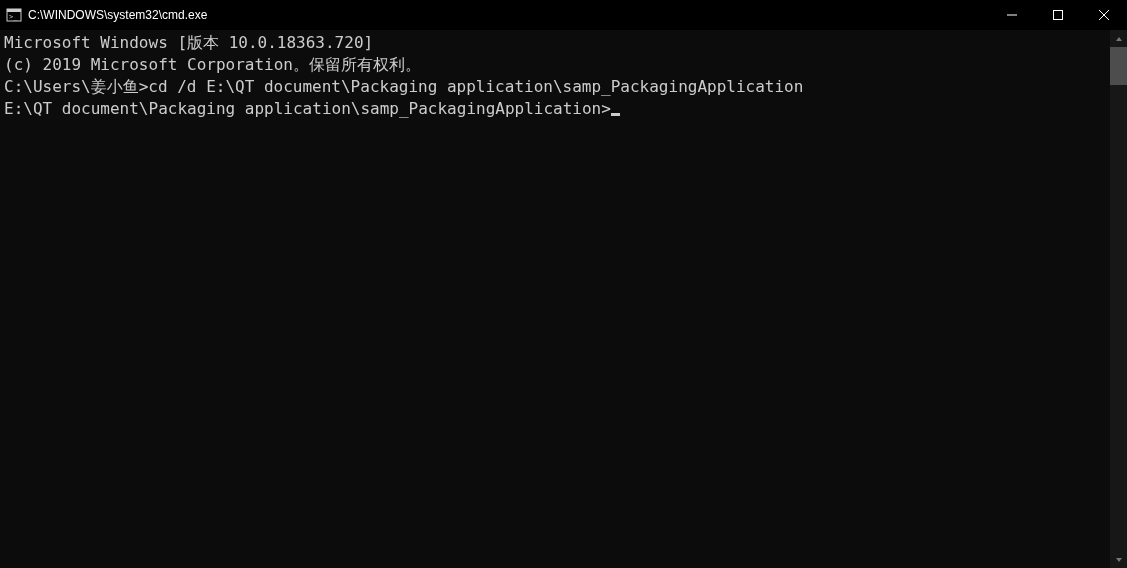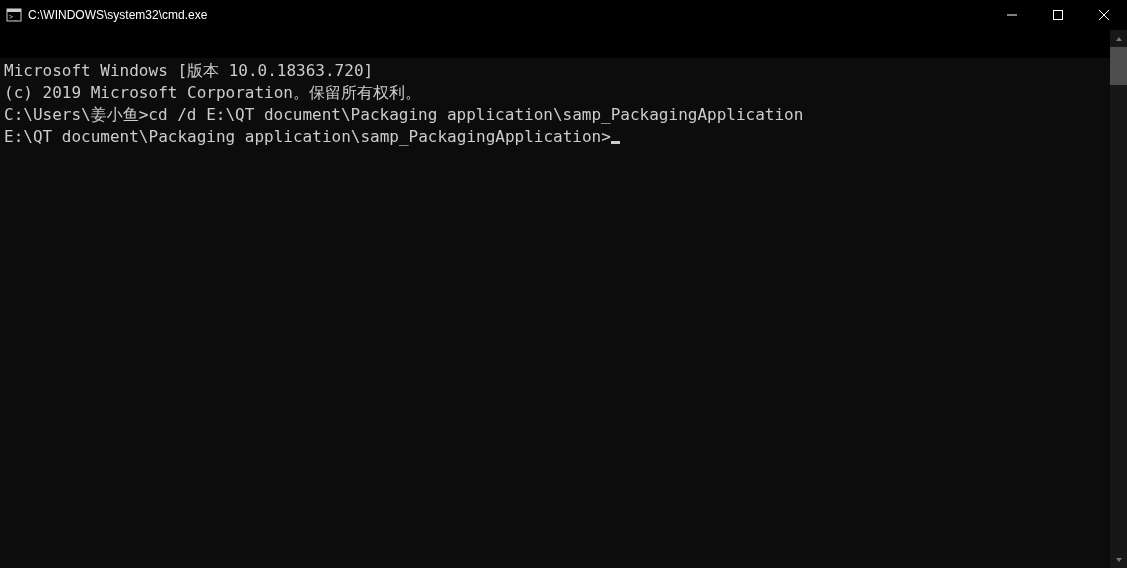--- a/index.html
+++ b/index.html
@@ -75,21 +75,20 @@
     .terminal {
       flex: 1;
       background: #0c0c0c;
       padding: 2px 4px;
       color: #cccccc;
       font-size: 16px;
       line-height: 22px;
       white-space: pre;
       font-family: "NSimSun", "SimSun", "Consolas", monospace;
       overflow: hidden;
-      margin-top: 28px;
     }
     .scrollbar {
       width: 17px;
       background: #171717;
       position: relative;
     }
     .scroll-arrow {
       width: 17px;
       height: 17px;
       display: flex;

